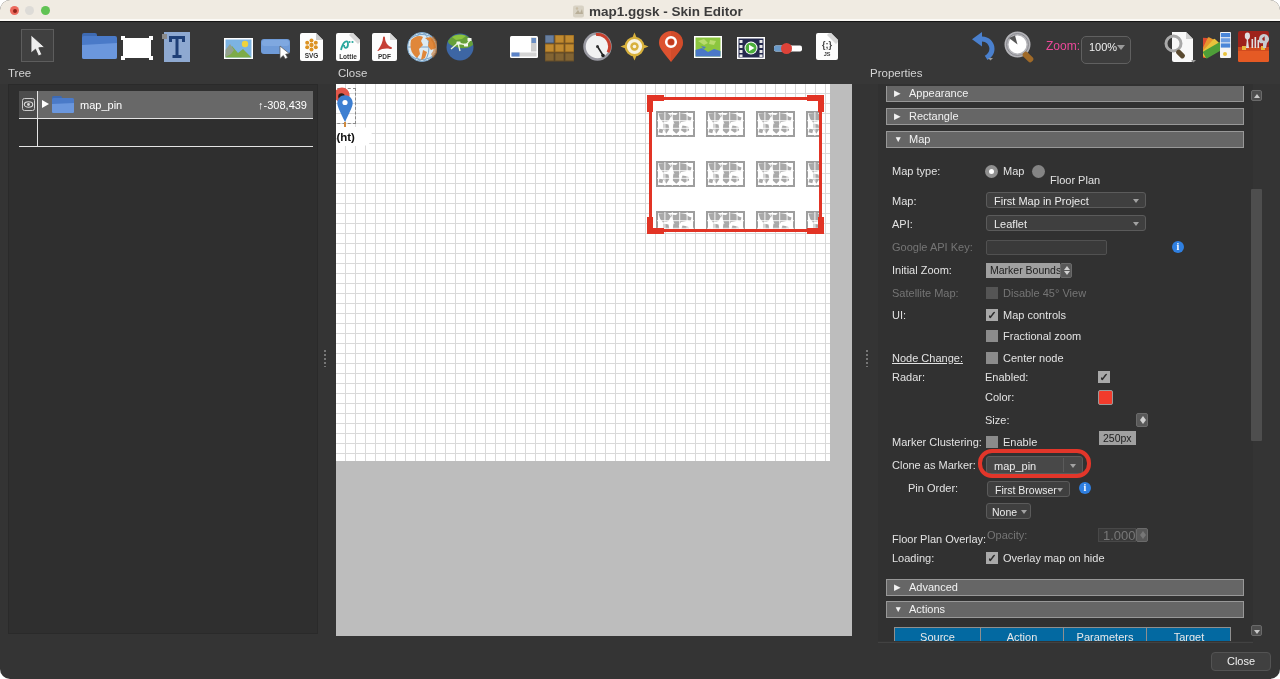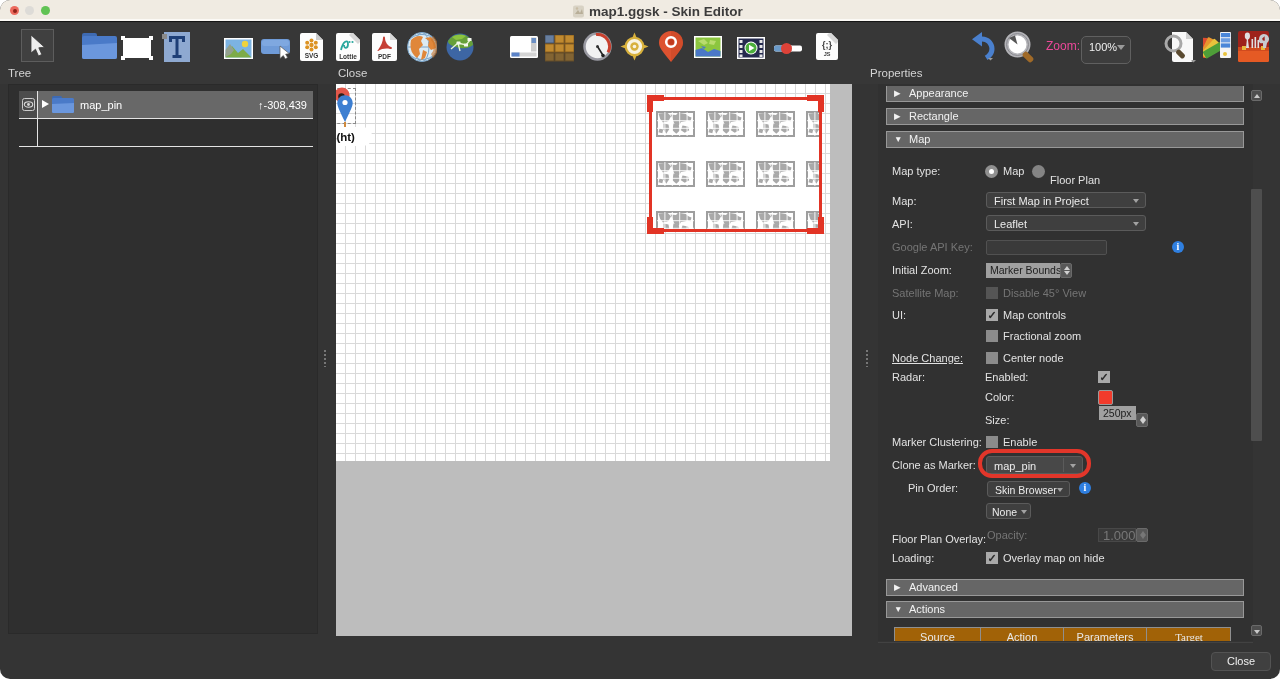--- a/index.html
+++ b/index.html
@@ -430,63 +430,63 @@
   <div class="abs plabel" style="left:1003px;top:351px;">Center node</div>
 
   <div class="abs plabel" style="left:892px;top:370px;">Radar:</div>
   <div class="abs plabel" style="left:985px;top:370px;">Enabled:</div>
   <div class="abs cb cbchk" style="left:1098px;top:371px;">✓</div>
 
   <div class="abs plabel" style="left:985px;top:390px;">Color:</div>
   <div class="abs" style="left:1098px;top:390px;width:15px;height:15px;background:#f23b2c;border:1px solid #9a9a9a;border-radius:2px;"></div>
 
   <div class="abs plabel" style="left:985px;top:413px;">Size:</div>
-  <div class="abs spin" style="left:1099px;top:406px;width:37px;height:14px;line-height:14px;padding-left:4px;">250px</div>
+  <div class="abs spin" style="left:1099px;top:431px;width:37px;height:14px;line-height:14px;padding-left:4px;">250px</div>
   <div class="abs spinbtn" style="left:1136px;top:413px;height:14px;"></div>
 
   <div class="abs plabel" style="left:892px;top:435px;">Marker Clustering:</div>
   <div class="abs cb" style="left:986px;top:436px;"></div>
   <div class="abs plabel" style="left:1003px;top:435px;">Enable</div>
 
   <div class="abs plabel" style="left:892px;top:458px;">Clone as Marker:</div>
   <div class="abs combo" style="left:986px;top:456px;width:97px;height:18px;background:#484848;">
       <span class="ctext" style="top:2px;">map_pin</span>
       <span class="carr" style="top:7px;"></span>
       <span style="position:absolute;right:18px;top:1px;bottom:1px;width:1px;background:#5b5b5b;"></span>
     </div>
   <div class="abs" style="left:978px;top:449px;width:113px;height:29px;border:4px solid #e2362a;border-radius:14px;"></div>
 
   <div class="abs plabel" style="left:892px;top:481px;margin-left:16px;">Pin Order:</div>
   <div class="abs combo" style="left:987px;top:481px;width:83px;height:16px;font-size:10.5px;">
-      <span class="ctext">Skin Browser</span>
+      <span class="ctext">First Browser</span>
       <span class="carr"></span>
     </div>
   <div class="abs info" style="left:1079px;top:482px;">i</div>
 
   <div class="abs plabel" style="left:892px;top:532px;">Floor Plan Overlay:</div>
   <div class="abs combo" style="left:986px;top:503px;width:45px;height:16px;font-size:10.5px;">
       <span class="ctext" style="left:5px;">None</span>
       <span class="carr" style="right:3px;"></span>
     </div>
 
   <div class="abs plabel pdis" style="left:987px;top:528px;">Opacity:</div>
   <div class="abs" style="left:1098px;top:528px;width:38px;height:14px;background:#3a3a3a;border:1px solid #484848;color:#777777;font-size:13px;line-height:14px;padding-left:4px;">1.000</div>
   <div class="abs spinbtn spindis" style="left:1136px;top:528px;height:14px;"></div>
 
   <div class="abs plabel" style="left:892px;top:551px;">Loading:</div>
   <div class="abs cb cbchk" style="left:986px;top:552px;">✓</div>
   <div class="abs plabel" style="left:1003px;top:551px;">Overlay map on hide</div>
 
   
   <div class="abs" style="left:894px;top:627px;width:339px;height:14px;overflow:hidden;">
-    <div class="abs" id="table" style="left:0;top:0;width:337px;height:18px;border:1px solid #8f8f8f;background:#a16207;">
+    <div class="abs" id="table" style="left:0;top:0;width:337px;height:18px;border:1px solid #8f8f8f;background:#0369a1;">
       <div class="tcell" style="left:0;width:85px;top:3px;">Source</div>
       <div class="tcell" style="left:86px;width:82px;top:3px;">Action</div>
       <div class="tcell" style="left:169px;width:82px;top:3px;">Parameters</div>
-      <div class="tcell" style="left:252px;width:84px;top:3px;font-family:Liberation Serif, serif;">Target</div>
+      <div class="tcell" style="left:252px;width:84px;top:3px;">Target</div>
       <div style="position:absolute;left:85px;top:0;bottom:0;width:1px;background:#8f8f8f;"></div>
       <div style="position:absolute;left:168px;top:0;bottom:0;width:1px;background:#8f8f8f;"></div>
       <div style="position:absolute;left:251px;top:0;bottom:0;width:1px;background:#8f8f8f;"></div>
     </div>
   </div>
 
   
   <div class="abs" style="left:1251px;top:90px;width:11px;height:11px;background:#4e4e4e;border:1px solid #6a6a6a;border-radius:2px;">
       <div style="position:absolute;left:2px;top:3px;width:0;height:0;border-left:3px solid transparent;border-right:3px solid transparent;border-bottom:4px solid #c9c9c9;"></div>
     </div>

